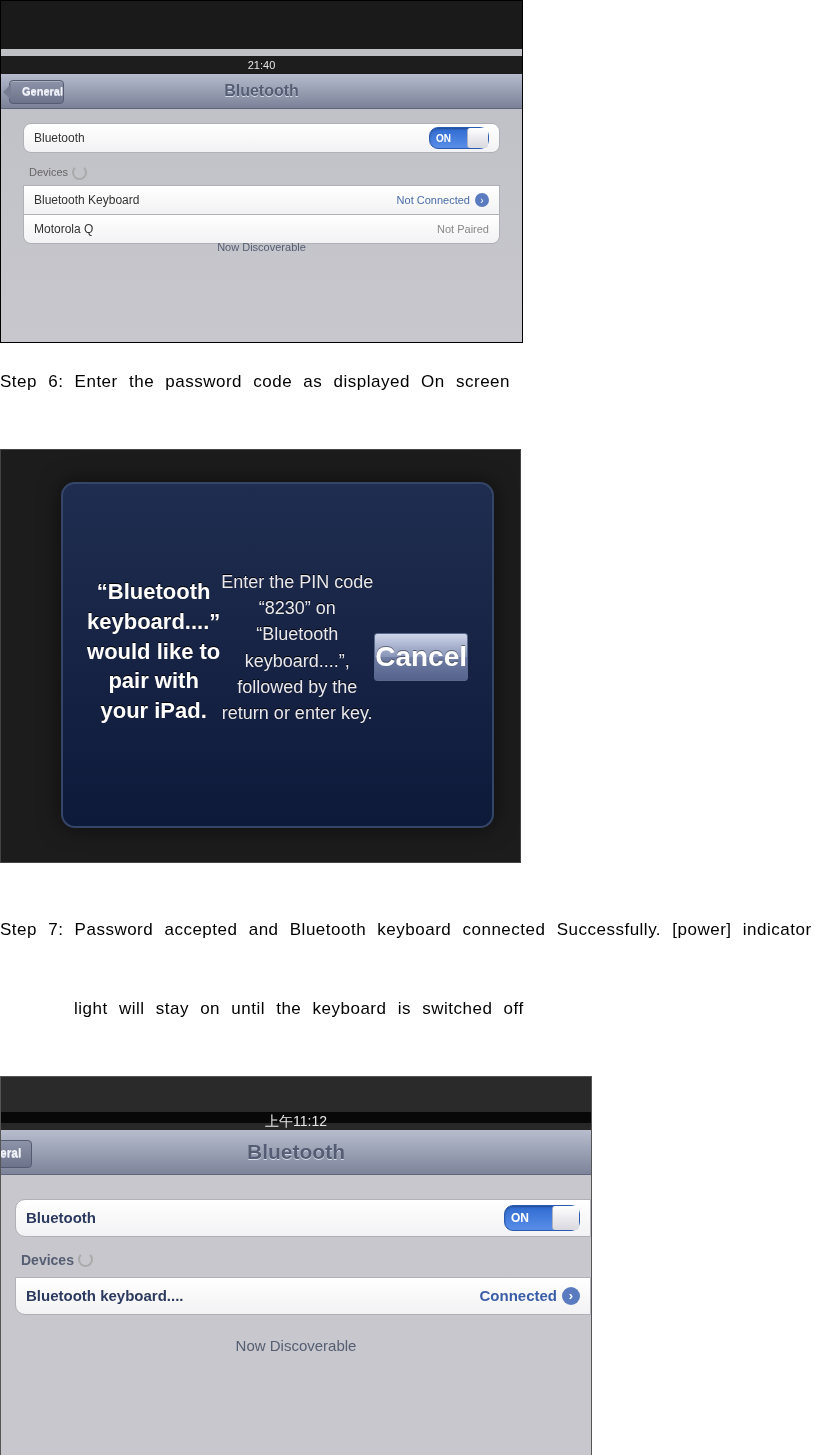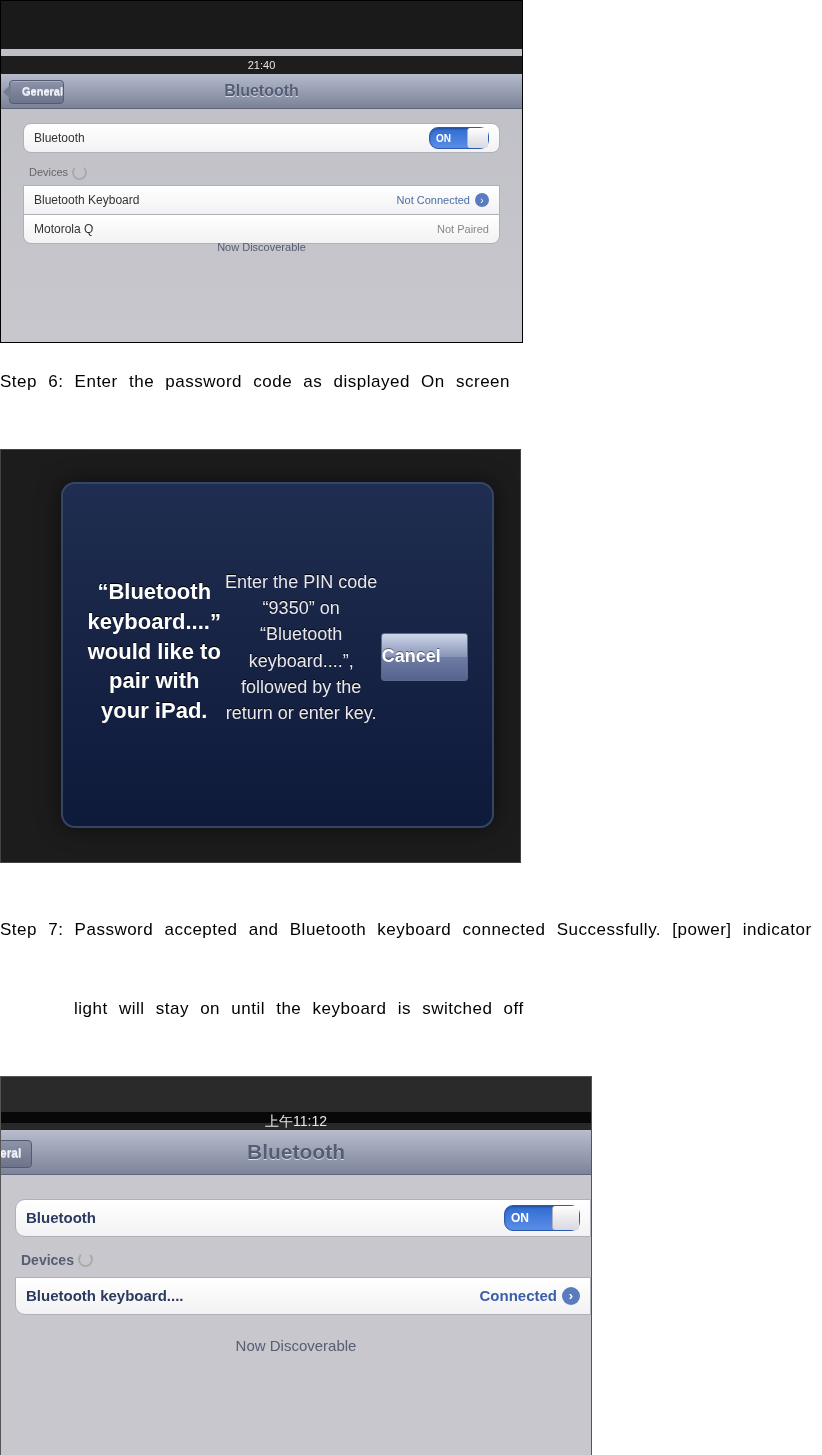--- a/index.html
+++ b/index.html
@@ -31,21 +31,21 @@
   .toggle-on{width:52px;height:20px;border-radius:9px;background:linear-gradient(#2f6bd0,#5a8ee8);border:1px solid #2a5bb0;color:#fff;font-size:10px;font-weight:bold;display:flex;align-items:center;padding-left:6px;box-shadow:inset 0 1px 2px rgba(0,0,0,.3);position:relative}
   .toggle-on:after{content:"";position:absolute;right:0;top:0;width:20px;height:20px;background:linear-gradient(#fff,#d8d8df);border-radius:3px;border-left:1px solid #aeb2bf}
   .discover{position:absolute;left:0;right:0;text-align:center;font-size:11px;color:#555e72}
   .p1 .discover{top:240px}
 
   
   .p2{width:521px;height:414px;margin-bottom:54px}
   .p2 .dialog{position:absolute;left:60px;right:26px;top:32px;bottom:34px;border-radius:14px;background:linear-gradient(#1f2d50,#0e1a3a);border:2px solid #354568;box-shadow:0 0 22px rgba(0,0,0,.55);padding:22px 24px 18px;box-sizing:border-box;display:flex;flex-direction:row;align-items:center}
   .p2 .dlg-title{color:#fff;font-size:22px;font-weight:bold;text-align:center;line-height:1.35;text-shadow:0 -1px 0 #000;margin-bottom:10px}
   .p2 .dlg-body{color:#e8e8ee;font-size:18px;text-align:center;line-height:1.45;text-shadow:0 -1px 0 #000;margin-bottom:18px}
-  .p2 .dlg-cancel{width:100%;height:46px;border-radius:3px;border:1px solid #5a6a8f;background:linear-gradient(#cfd6ea,#8995b8 49%,#6f7ca3 51%,#56638d);color:#fff;font-size:18px;font-weight:bold;text-shadow:0 -1px 0 rgba(0,0,0,.45);display:flex;align-items:center;justify-content:flex-start}
+  .p2 .dlg-cancel{width:100%;height:46px;border-radius:3px;border:1px solid #5a6a8f;background:linear-gradient(#cfd6ea,#8995b8 49%,#6f7ca3 51%,#56638d);color:#fff;font-size:28px;font-weight:bold;text-shadow:0 -1px 0 rgba(0,0,0,.45);display:flex;align-items:center;justify-content:flex-start}
 
   
   .p3{width:592px;height:389px;margin-left:0;background:linear-gradient(180deg,#2a2a2a 0%,#2a2a2a 12%,#c7c7cd 12%,#c7c7cd 100%);border:1px solid #555}
   .p3 .statusbar{position:absolute;top:35px;left:0;right:0;height:18px;background:rgba(0,0,0,0.8);text-align:center;color:#e6e6e6;font-size:14px;line-height:18px}
   .p3 .navbar{position:absolute;top:53px;left:0;right:0;height:44px;background:linear-gradient(#b7bdcd,#7d849a);border-bottom:1px solid #60667a;color:#555d74;font-weight:bold;text-align:center;line-height:44px;font-size:21px;text-shadow:0 1px 0 #d6dbe8}
   .p3 .backbtn{position:absolute;left:-30px;top:10px;height:26px;background:linear-gradient(#8d93a8,#6c738a);border:1px solid #545a70;border-radius:4px;color:#f0f2f8;font-size:12px;font-weight:bold;padding:0 10px 0 14px;line-height:24px}
   .p3 .rows{position:absolute;top:122px;left:14px;right:0}
   .p3 .iosrow{height:36px;font-size:15px}
   .p3 .iosrow:first-child{border-radius:10px 0 0 0}
   .p3 .iosrow.last{border-radius:0 0 0 10px;color:#2b3a5e;font-weight:bold}
@@ -92,21 +92,21 @@
       </div>
     </div>
     <div class="discover">Now Discoverable</div>
   </div>
 
   <p class="step">Step 6: Enter the password code as displayed On screen</p>
 
   <div class="photo-box photo-dark p2">
     <div class="dialog">
       <div class="dlg-title">“Bluetooth keyboard....” would like to pair with your iPad.</div>
-      <div class="dlg-body">Enter the PIN code “9350” on “Bluetooth keyboard....”, followed by the return or enter key.</div>
+      <div class="dlg-body">Enter the PIN code “8230” on “Bluetooth keyboard....”, followed by the return or enter key.</div>
       <div class="dlg-cancel">
           <span>Cancel</span>
         </div>
     </div>
   </div>
 
   <p class="step">Step 7: Password accepted and Bluetooth keyboard connected Successfully. [power] indicator</p>
   <p class="step step-indent">light will stay on until the keyboard is switched off</p>
 
   <div class="photo-box p3">

